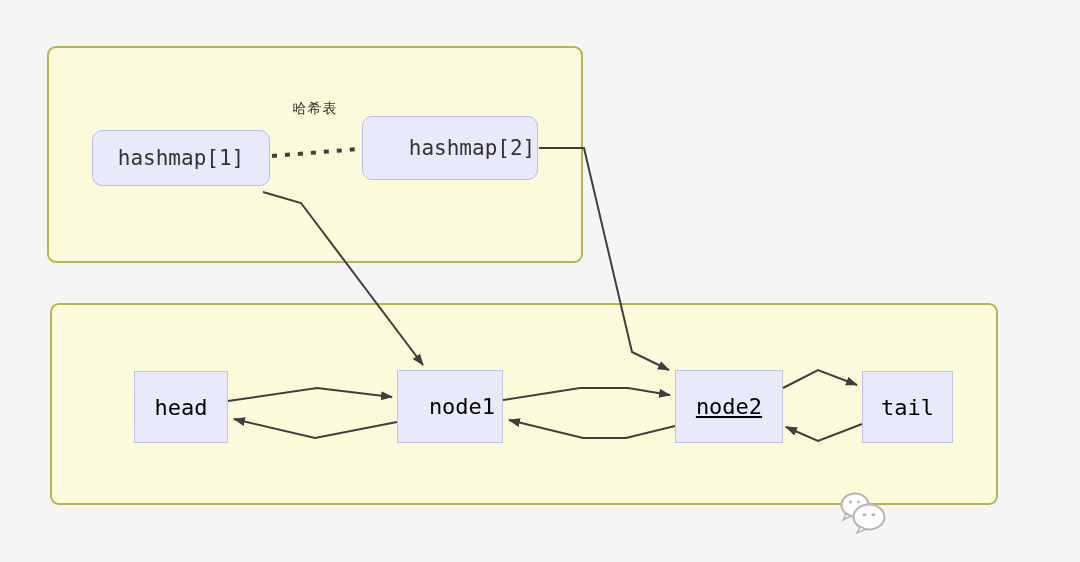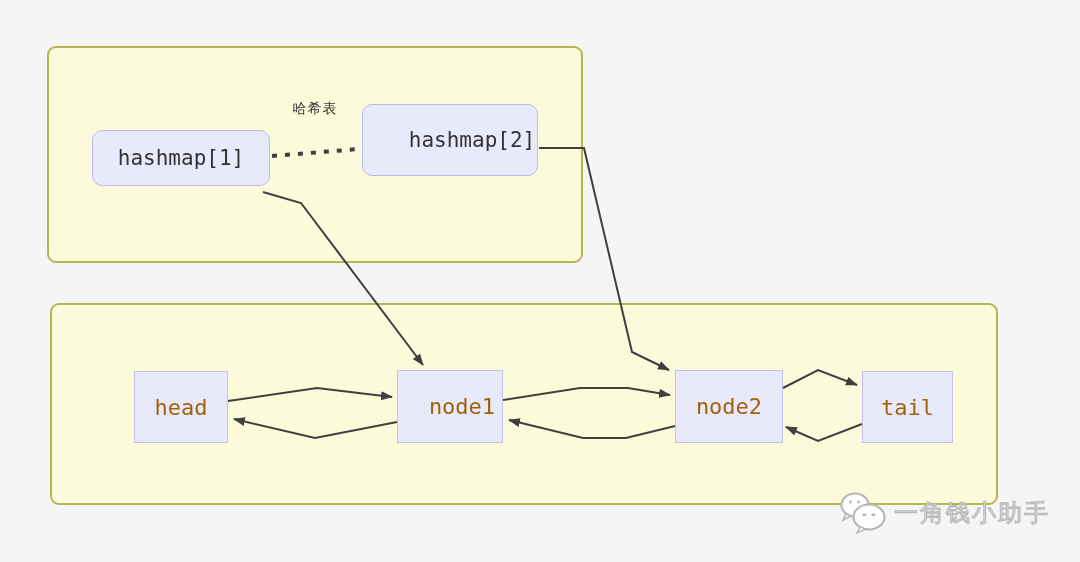--- a/index.html
+++ b/index.html
@@ -7,31 +7,31 @@
   .canvas{position:relative;width:1080px;height:562px;background:#f5f5f6;overflow:hidden;}
 
   .container-box{position:absolute;background:#fbfbdc;border:2px solid #b6b64f;border-radius:9px;box-sizing:border-box;}
   .container-title{position:absolute;left:0;right:0;text-align:center;font-size:14px;color:#333;letter-spacing:1px;}
 
   .hash-node{position:absolute;background:#e9e9fc;border:1.5px solid #bdbbe7;border-radius:10px;box-sizing:border-box;
     display:flex;align-items:center;justify-content:center;
     font-family:"DejaVu Sans Mono","Liberation Mono",monospace;font-size:21px;color:#333;}
   .list-node{position:absolute;background:#e9e9fc;border:1.5px solid #c3c1ec;box-sizing:border-box;
     display:flex;align-items:center;justify-content:center;
-    font-family:"DejaVu Sans Mono","Liberation Mono",monospace;font-size:22px;color:#a16207;z-index:3;}
+    font-family:"DejaVu Sans Mono","Liberation Mono",monospace;font-size:22px;color:#000000;z-index:3;}
 
   #box-hash{left:47px;top:46px;width:536px;height:217px;}
   #title-hash{top:52px;}
   #n-hashmap1{left:92px;top:130px;width:178px;height:56px;}
-  #n-hashmap2{left:362px;top:104px;width:176px;height:72px;padding-left:44px;}
+  #n-hashmap2{left:362px;top:116px;width:176px;height:64px;padding-left:44px;}
 
   #box-list{left:50px;top:303px;width:948px;height:202px;}
   #n-head{left:134px;top:371px;width:94px;height:72px;}
   #n-node1{left:397px;top:370px;width:106px;height:73px;padding-left:24px;}
-  #n-node2{left:675px;top:370px;width:108px;height:73px;}
+  #n-node2{left:675px;top:370px;width:108px;height:73px;text-decoration:underline;}
   #n-tail{left:862px;top:371px;width:91px;height:72px;}
 
   svg.edges{position:absolute;left:0;top:0;z-index:5;pointer-events:none;}
   .edge{fill:none;stroke:#3f3f3f;stroke-width:2;}
   .edge.dotted{stroke-width:4;stroke-dasharray:5 8;}
 
   .watermark{position:absolute;left:836px;top:490px;z-index:10;display:flex;align-items:center;gap:6px;}
   .watermark-text{font-size:24px;color:#dedede;letter-spacing:2px;
     -webkit-text-stroke:1.1px #b9b9b9;}
 </style>
@@ -86,16 +86,15 @@
     <svg width="52" height="46" viewBox="0 0 52 46">
       <ellipse cx="19" cy="15" rx="13.5" ry="11.5" fill="#fdfdfd" stroke="#b5b5b5" stroke-width="2"></ellipse>
       <path d="M10 24 L7 30 L15 26 z" fill="#fdfdfd" stroke="#b5b5b5" stroke-width="1.5"></path>
       <circle cx="14.5" cy="12" r="1.4" fill="#b5b5b5"></circle>
       <circle cx="22.5" cy="12" r="1.4" fill="#b5b5b5"></circle>
       <ellipse cx="33" cy="27" rx="15.5" ry="12.5" fill="#fdfdfd" stroke="#b5b5b5" stroke-width="2"></ellipse>
       <path d="M24 37 L21 43 L30 39 z" fill="#fdfdfd" stroke="#b5b5b5" stroke-width="1.5"></path>
       <rect x="26.5" y="23.5" width="4" height="2.4" rx="1.2" fill="#b5b5b5"></rect>
       <rect x="35.5" y="23.5" width="4" height="2.4" rx="1.2" fill="#b5b5b5"></rect>
     </svg>
-    <span class="watermark-text">一角钱小助手</span>
   </div>
 
 </div>
 
 </body></html>

